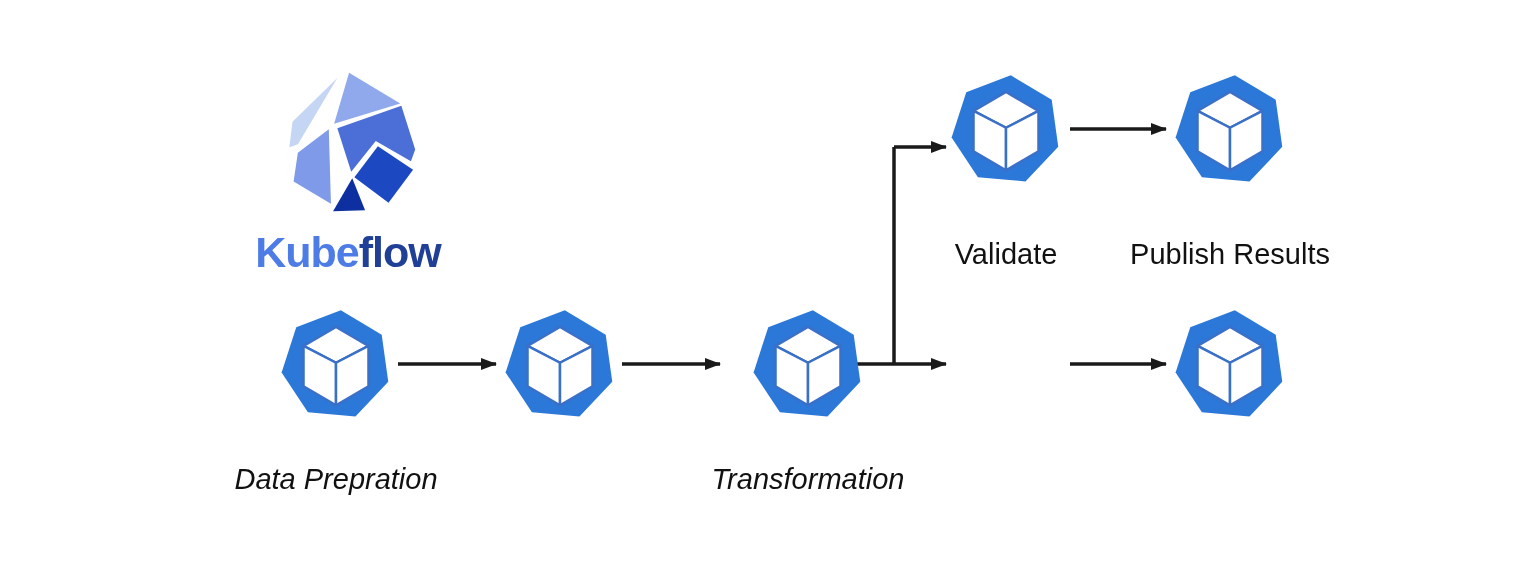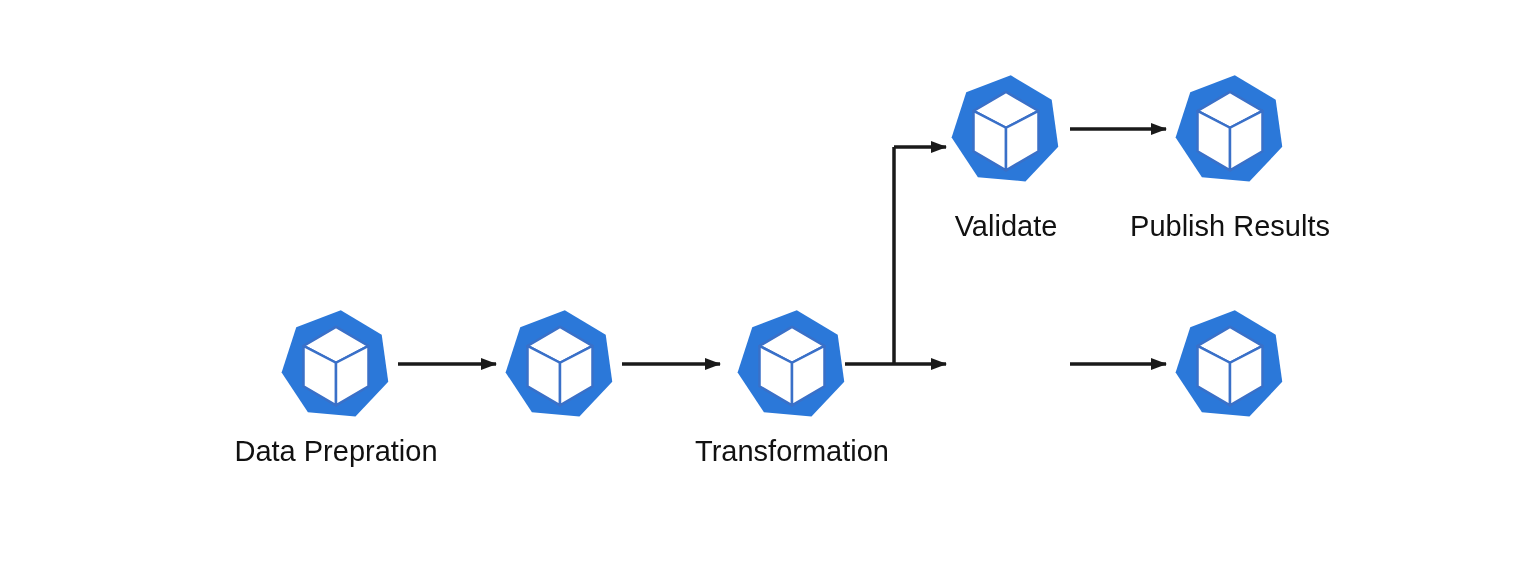--- a/index.html
+++ b/index.html
@@ -16,32 +16,32 @@
   .logo-word{
     position:absolute;left:0;top:168px;width:250px;
     text-align:center;font-size:43px;font-weight:700;letter-spacing:-1px;
     white-space:nowrap;
   }
   .brand-kube{color:#4d7ce6;}
   .brand-flow{color:#203f97;}
   
   .edges-svg{position:absolute;left:0;top:0;width:1536px;height:573px;}
   
-  .node{position:absolute;width:260px;display:flex;flex-direction:column;align-items:center;}
+  .node{position:absolute;width:260px;display:flex;flex-direction:column;align-items:center;gap:28px;}
   .node-icon{width:112px;height:112px;display:block;}
   .node-label{
     font-size:29px;color:#111111;white-space:nowrap;text-align:center;
   }
-  .row-bottom{top:309px;}
+  .row-bottom{top:309px;font-style:italic;}
   .row-bottom .node-label{margin-top:14px;}
   .row-top{top:74px;}
   .row-top .node-label{margin-top:24px;}
   .pos-data-preparation{left:206px;}
   .pos-validation{left:430px;}
-  .pos-transformation{left:662px;}
+  .pos-transformation{left:678px;}
   .pos-model-train{left:876px;}
   .pos-model-package{left:1100px;}
   .pos-validate{left:876px;}
   .pos-publish-results{left:1100px;}
 </style>
 </head>
 <body>
 
 <div class="canvas">
 
@@ -51,20 +51,31 @@
         <polygon points="50,1 88.3,19.5 97.8,60.9 71.3,94.2 28.7,94.2 2.2,60.9 11.7,19.5" fill="#2b78d9" transform="rotate(5 50 50)"></polygon>
         <g stroke="#3a70c8" stroke-width="2.2" fill="#ffffff" stroke-linejoin="round">
           <polygon points="50,16 79,33 50,48 21,33"></polygon>
           <polygon points="21,33 50,48 50,86 21,69"></polygon>
           <polygon points="79,33 50,48 50,86 79,69"></polygon>
         </g>
       </g>
     </defs>
   </svg>
 
+  <div class="logo">
+    <svg class="logo-mark" viewBox="0 0 150 150">
+      <polygon points="55,10 8,56 5,80 13,77 50,15" fill="#c5d5f4"></polygon>
+      <polygon points="61,10 109,39 47,58" fill="#8fa9ec"></polygon>
+      <polygon points="13,85 42,63 44,133 9,112" fill="#7e9ae8"></polygon>
+      <polygon points="50,62 110,41 123,82 119,93 86,74 63,103" fill="#4b6fd7"></polygon>
+      <polygon points="88,79 121,101 98,132 66,108" fill="#1c48c2"></polygon>
+      <polygon points="64,109 46,140 76,139" fill="#0d2f9f"></polygon>
+    </svg>
+    <div class="logo-word"><span class="brand-kube">Kube</span><span class="brand-flow">flow</span></div>
+  </div>
 
   <svg class="edges-svg" viewBox="0 0 1536 573">
     <defs>
       <marker id="ah" markerUnits="userSpaceOnUse" markerWidth="18" markerHeight="14" refX="15" refY="6" orient="auto">
         <path d="M0,0 L16,6 L0,12 Z" fill="#1a1a1a"></path>
       </marker>
     </defs>
     <g stroke="#1a1a1a" stroke-width="3.5" fill="none">
       <path d="M398,364 H496" marker-end="url(#ah)"></path>
       <path d="M622,364 H720" marker-end="url(#ah)"></path>

